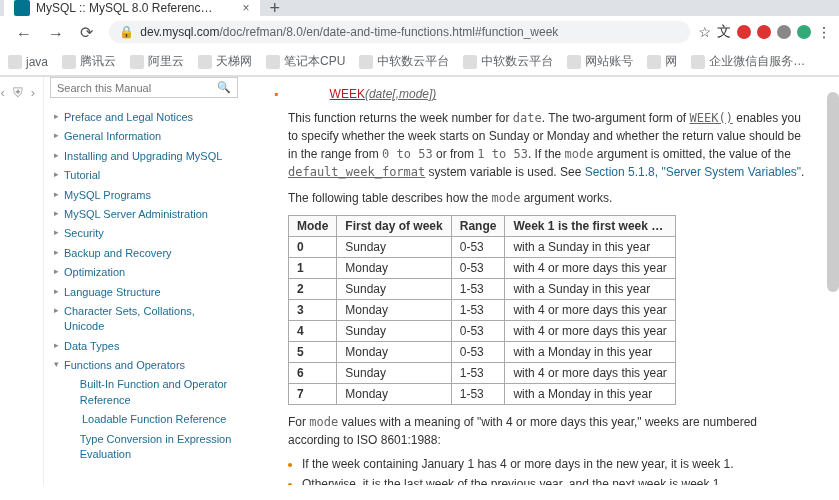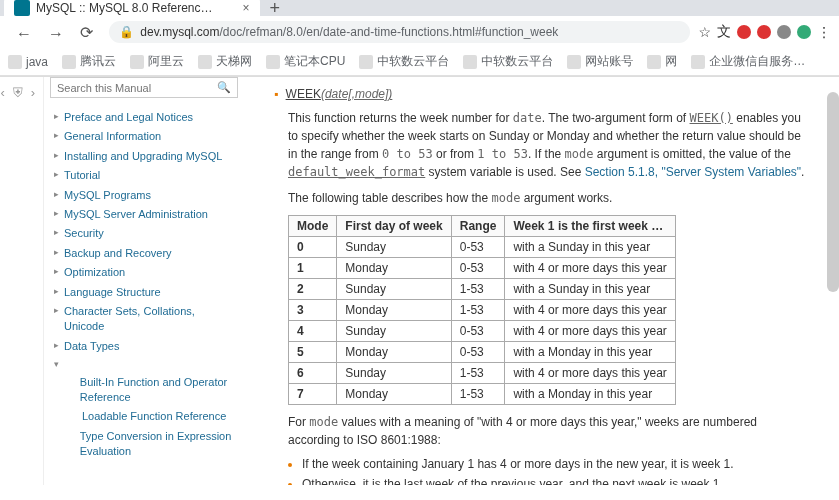--- a/index.html
+++ b/index.html
@@ -29,21 +29,21 @@
 .search-wrap { display: flex; border: 1px solid #ccc; padding: 3px 6px; margin-bottom: 10px; }
 .search-wrap input { flex: 1; border: none; outline: none; font-size: 11px; }
 .doc-home { color: #1f6b94; padding: 4px 0 8px 14px; }
 .manual-title { font-weight: bold; color: #333; padding: 4px 0; font-size: 11px; }
 .nav-item { display: flex; align-items: flex-start; padding: 2px 0 2px 4px; color: #1f6b94; cursor: pointer; line-height: 1.4; }
 .nav-item .arrow { width: 10px; color: #888; font-size: 9px; }
 .nav-item.sub2 { padding-left: 22px; }
 .content { flex: 1; padding: 10px 30px; overflow-y: auto; }
 .func-sig { font-size: 12px; margin-bottom: 8px; }
 .func-sig .bullet { color: #e87b00; margin-right: 4px; }
-.func-sig a { color: #404040; text-decoration: underline; }
+.func-sig a { color: #b91c1c; text-decoration: underline; margin-left: 44px; }
 .func-sig .args { color: #666; font-style: italic; text-decoration: underline; }
 .desc { font-size: 12px; line-height: 1.5; margin: 8px 0 8px 14px; color: #333; }
 .desc code { font-family: monospace; color: #666; }
 .desc a { color: #1f6b94; }
 .desc .ul { text-decoration: underline; }
 table { border-collapse: collapse; margin: 8px 0 8px 14px; font-size: 12px; }
 th, td { border: 1px solid #aaa; padding: 3px 8px; text-align: left; }
 th { background: #fafafa; font-weight: bold; }
 .bullets { margin: 8px 0 8px 28px; font-size: 12px; }
 .bullets li { margin: 6px 0; color: #333; }
@@ -182,20 +182,21 @@
         <div class="nav-item">
           <span class="arrow">▸</span>
           <span>Character Sets, Collations, Unicode</span>
         </div>
         <div class="nav-item">
           <span class="arrow">▸</span>
           <span>Data Types</span>
         </div>
         <div class="nav-item">
           <span class="arrow">▾</span>
+          <span>Functions and Operators</span>
         </div>
       </div>
     <div id="sub-items">
         <div class="nav-item sub2">
           <span class="arrow"></span>
           <span>Built-In Function and Operator Reference</span>
         </div>
         <div class="nav-item sub2">
           <span class="arrow"></span>
           <span>Loadable Function Reference</span>

